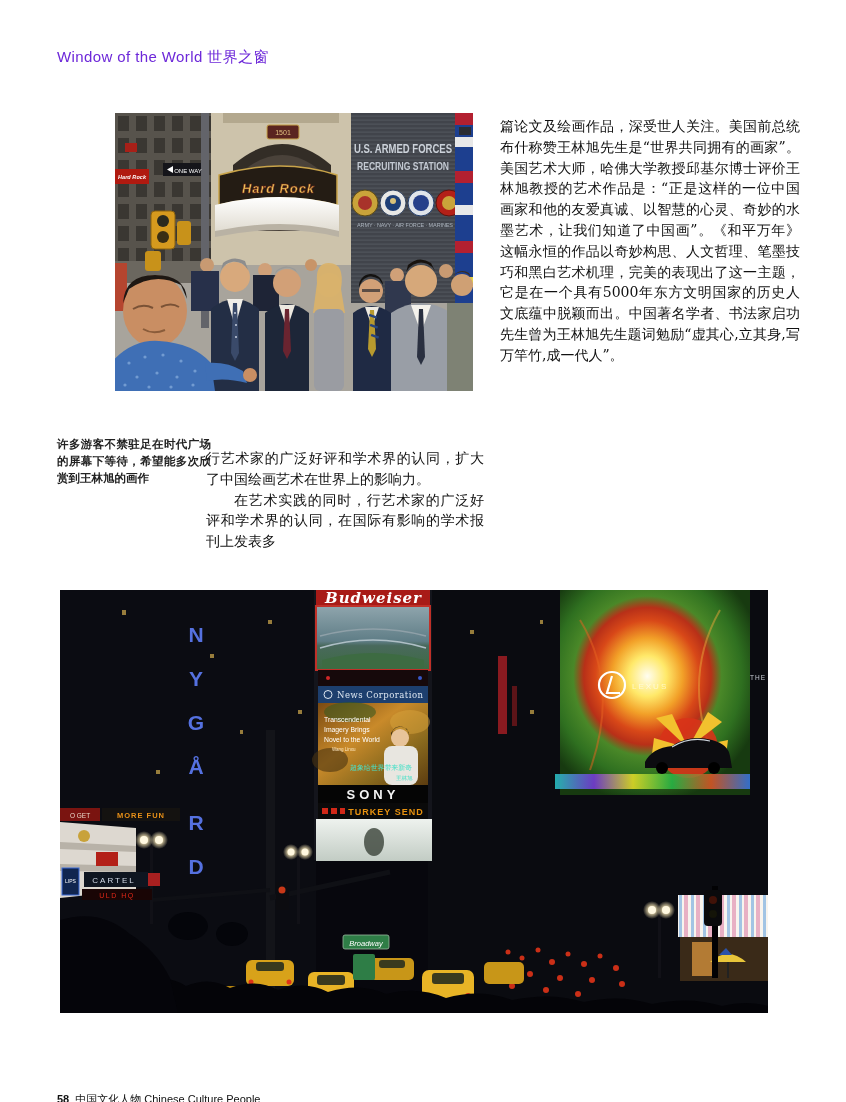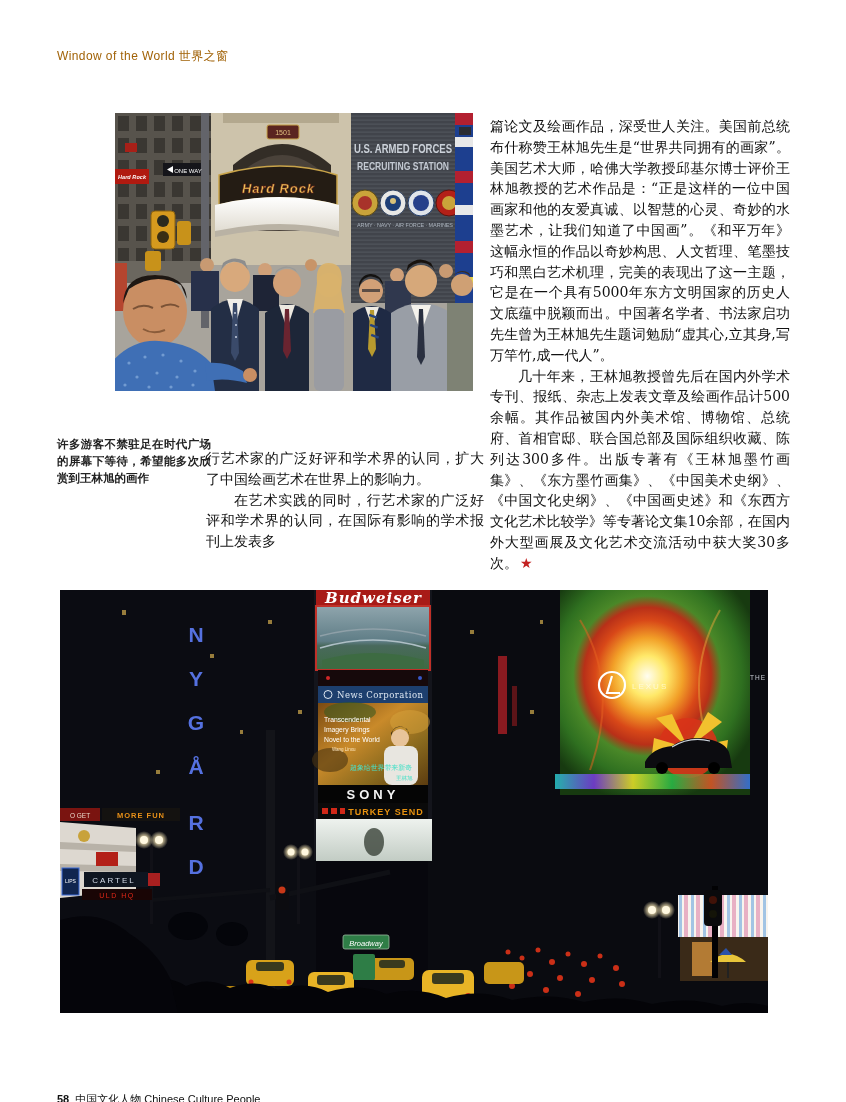--- a/index.html
+++ b/index.html
@@ -1,31 +1,31 @@
 <!DOCTYPE html>
 <html><head>
 <meta charset="utf-8">
 <style>
   html,body{margin:0;padding:0;background:#e9e9e9;}
   .page{position:relative;width:846px;height:1102px;background:#ffffff;overflow:hidden;
         font-family:"DejaVu Serif", serif;color:#1a1a1a;}
   .hdr{position:absolute;left:57px;top:48px;font-family:"Liberation Sans", sans-serif;
-       font-size:12px;letter-spacing:.4px;color:#a16207;}
+       font-size:15px;letter-spacing:.4px;color:#6d28d9;}
   .photo{position:absolute;display:block;}
   .photo svg{display:block;}
   #photoTop{left:115px;top:113px;width:358px;height:278px;}
   #photoBottom{left:60px;top:590px;width:708px;height:423px;}
   .cap-left{position:absolute;left:57px;top:436px;width:154px;
             font-family:"Liberation Sans", sans-serif;font-weight:bold;
             font-size:11.5px;line-height:17px;color:#222;text-align:justify;}
   .col{position:absolute;text-align:justify;font-size:14px;line-height:20.8px;color:#111;}
   .col p{margin:0;}
   .col p.ind{text-indent:2em;}
   #colMid{left:206px;top:448px;width:278px;}
-  #colRight{left:490px;top:116px;width:300px;}
+  #colRight{left:500px;top:116px;width:300px;}
   .star{color:#c32222;font-family:"DejaVu Sans", sans-serif;margin-left:2px;}
   .cap-bottom{position:absolute;left:60px;top:1022px;width:708px;
               font-family:"Liberation Sans", sans-serif;font-weight:bold;
               font-size:11.5px;line-height:15px;color:#111;}
   .footer{position:absolute;left:57px;top:1092px;font-family:"Liberation Sans", sans-serif;
           font-size:11px;color:#111;}
   .footer .pn{font-weight:bold;margin-right:6px;}
   text{font-family:"Liberation Sans", sans-serif;}
   .tser{font-family:"DejaVu Serif", serif;}
 </style>
@@ -204,21 +204,20 @@
 
   <div class="cap-left">许多游客不禁驻足在时代广场的屏幕下等待，希望能多次欣赏到王林旭的画作</div>
 
   <div class="col" id="colMid">
     <p>行艺术家的广泛好评和学术界的认同，扩大了中国绘画艺术在世界上的影响力。</p>
     <p class="ind">在艺术实践的同时，行艺术家的广泛好评和学术界的认同，在国际有影响的学术报刊上发表多</p>
   </div>
 
   <div class="col" id="colRight">
     <p>篇论文及绘画作品，深受世人关注。美国前总统布什称赞王林旭先生是“世界共同拥有的画家”。美国艺术大师，哈佛大学教授邱基尔博士评价王林旭教授的艺术作品是：“正是这样的一位中国画家和他的友爱真诚、以智慧的心灵、奇妙的水墨艺术，让我们知道了中国画”。《和平万年》这幅永恒的作品以奇妙构思、人文哲理、笔墨技巧和黑白艺术机理，完美的表现出了这一主题，它是在一个具有5000年东方文明国家的历史人文底蕴中脱颖而出。中国著名学者、书法家启功先生曾为王林旭先生题词勉励“虚其心,立其身,写万竿竹,成一代人”。</p>
-    <p class="ind"><span>几十年来，王林旭教授曾先后在国内外学术专刊、报纸、杂志上发表文章及绘画作品计500余幅。其作品被国内外美术馆、博物馆、总统府、首相官邸、联合国总部及国际组织收藏、陈列达300多件。出版专著有《王林旭墨竹画集》、《东方墨竹画集》、《中国美术史纲》、《中国文化史纲》、《中国画史述》和《东西方文化艺术比较学》等专著论文集10余部，在国内外大型画展及文化艺术交流活动中获大奖30多次。</span><span class="star">★</span></p>
   </div>
 
   <figure class="photo" id="photoBottom" style="margin:0">
   <svg width="708" height="423" viewBox="0 0 708 423">
     <defs>
       <radialGradient id="swirl" cx="0.46" cy="0.42" r="0.62">
         <stop offset="0" stop-color="#fffdf0"></stop>
             <stop offset="0.16" stop-color="#ffe96a"></stop>
         <stop offset="0.3" stop-color="#f2a028"></stop>
             <stop offset="0.44" stop-color="#d84818"></stop>

